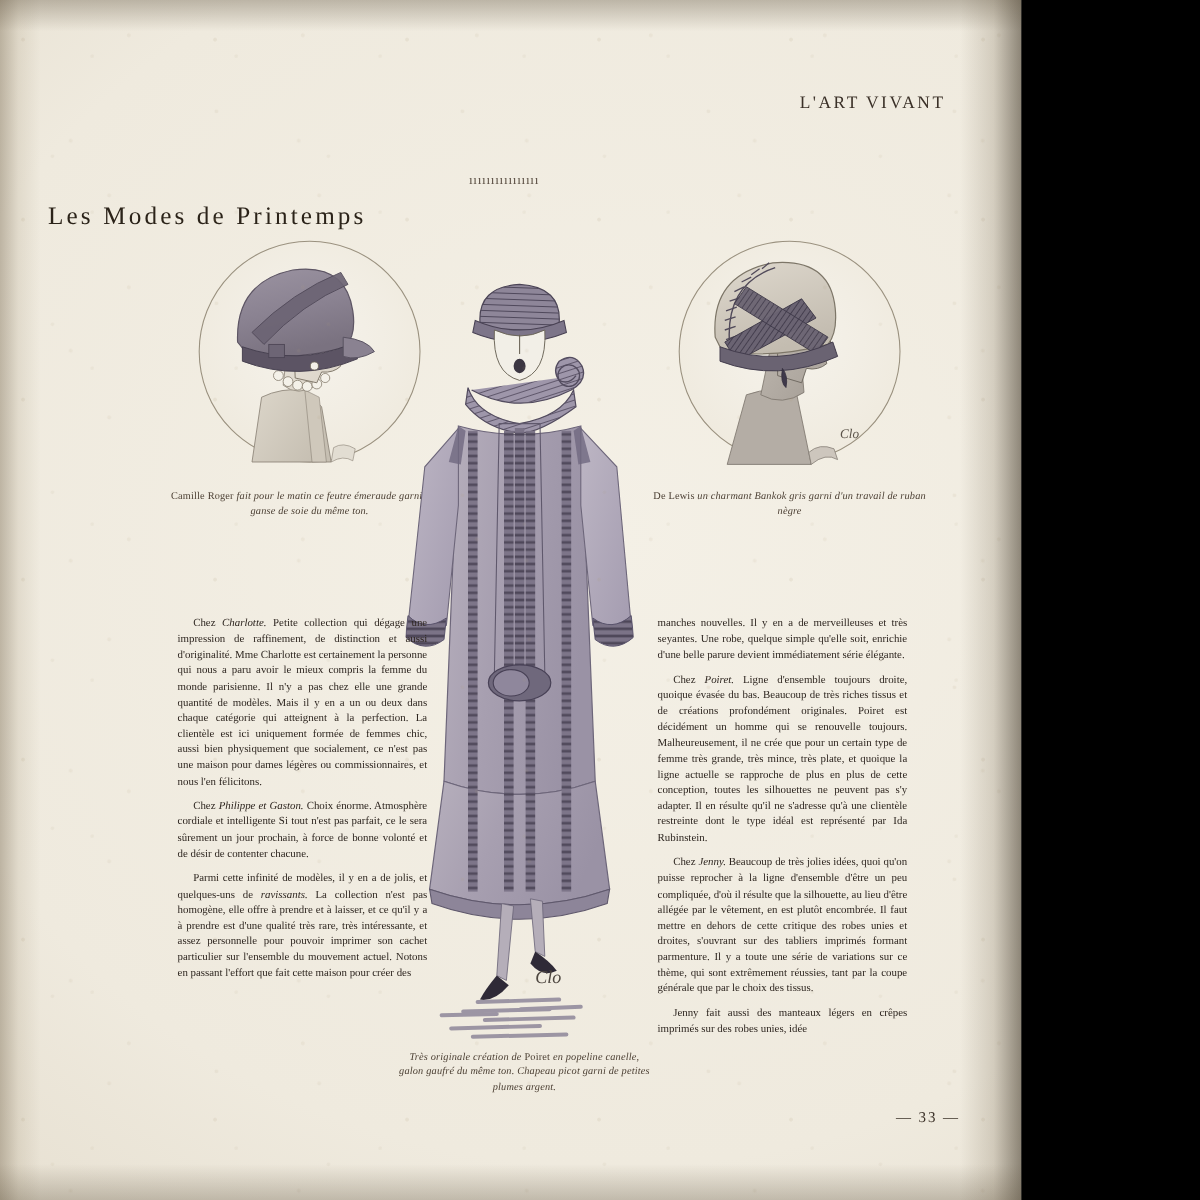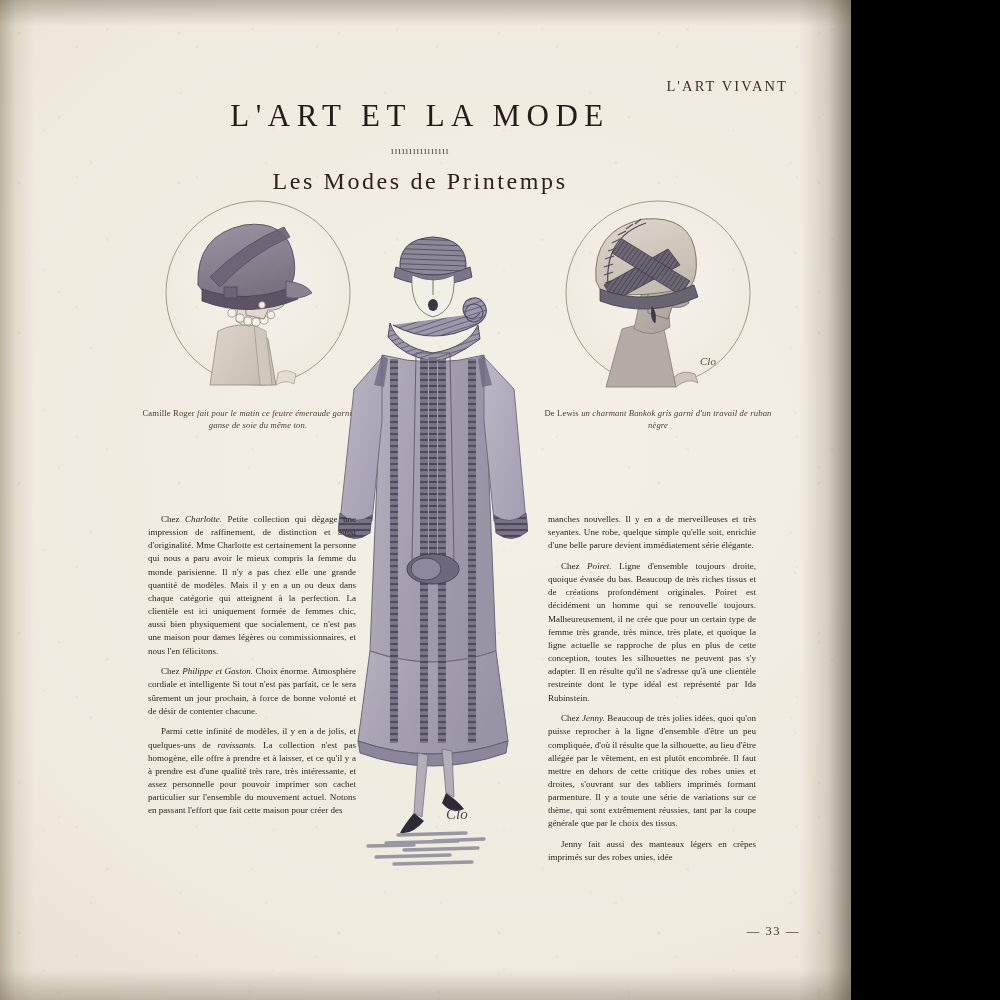--- a/index.html
+++ b/index.html
@@ -91,22 +91,21 @@
     left: 0; top: 118px; width: 760px;
     text-align: center;
     font-size: 11px;
     letter-spacing: .6px;
     color: #5c5044;
     font-family: Liberation Serif, serif;
   }
   .subhead {
     position: absolute;
     left: 0; top: 142px; width: 760px;
-    text-align: center;
-    font-size: 24px;
+    font-size: 21px;
     letter-spacing: 2.6px;
     color: #2b2319;
   }
 
   
   .vignette { position: absolute; }
   .cap {
     position: absolute;
     text-align: center;
     font-size: 8.6px;
@@ -142,21 +141,20 @@
   }
 </style>
 </head>
 <body>
 
 <div id="scan">
 
   <div id="page">
 
     <div class="running-head">L'ART VIVANT</div>
-    <div class="masthead">L'ART ET LA MODE</div>
     <div class="rule-orn">ıııııııııııııııı</div>
     <div class="subhead">Les Modes de Printemps</div>
 
     <div class="vignette" style="left:108px; top:163px; width:220px; height:215px;">
       <svg width="220" height="215" viewBox="0 0 220 215">
         <defs>
           <radialGradient id="vg1" cx="50%" cy="45%" r="58%">
             <stop offset="0%" stop-color="#f6f3ec"></stop>
             <stop offset="100%" stop-color="#efeade"></stop>
           </radialGradient>
@@ -350,20 +348,25 @@
           <line x1="48" y1="622" x2="120" y2="620"></line>
           <line x1="66" y1="629" x2="140" y2="627"></line>
           <line x1="38" y1="636" x2="112" y2="634"></line>
           <line x1="56" y1="643" x2="134" y2="641"></line>
           <line x1="30" y1="625" x2="76" y2="624"></line>
           <line x1="96" y1="620" x2="146" y2="618"></line>
         </g>
       </svg>
     </div>
 
+    <div class="cap" style="left:292px; top:848px; width:210px;">
+      <i>Très originale création de</i>
+      <span>Poiret</span>
+      <i>en popeline canelle, galon gaufré du même ton. Chapeau picot garni de petites plumes argent.</i>
+    </div>
 
     <div class="col left">
         <p><span>Chez </span><i>Charlotte.</i><span> Petite collection qui dégage une impression de raffinement, de distinction et aussi d'originalité. Mme Charlotte est certainement la personne qui nous a paru avoir le mieux compris la femme du monde parisienne. Il n'y a pas chez elle une grande quantité de modèles. Mais il y en a un ou deux dans chaque catégorie qui atteignent à la perfection. La clientèle est ici uniquement formée de femmes chic, aussi bien physiquement que socialement, ce n'est pas une maison pour dames légères ou commissionnaires, et nous l'en félicitons.</span></p>
         <p><span>Chez </span><i>Philippe et Gaston.</i><span> Choix énorme. Atmosphère cordiale et intelligente Si tout n'est pas parfait, ce le sera sûrement un jour prochain, à force de bonne volonté et de désir de contenter chacune.</span></p>
         <p><span>Parmi cette infinité de modèles, il y en a de jolis, et quelques-uns de </span><i>ravissants.</i><span> La collection n'est pas homogène, elle offre à prendre et à laisser, et ce qu'il y a à prendre est d'une qualité très rare, très intéressante, et assez personnelle pour pouvoir imprimer son cachet particulier sur l'ensemble du mouvement actuel. Notons en passant l'effort que fait cette maison pour créer des</span></p>
       </div>
     <div class="col right">
         <p style="text-indent: 0px;"><span>manches nouvelles. Il y en a de merveilleuses et très seyantes. Une robe, quelque simple qu'elle soit, enrichie d'une belle parure devient immédiatement série élégante.</span></p>
         <p><span>Chez </span><i>Poiret.</i><span> Ligne d'ensemble toujours droite, quoique évasée du bas. Beaucoup de très riches tissus et de créations profondément originales. Poiret est décidément un homme qui se renouvelle toujours. Malheureusement, il ne crée que pour un certain type de femme très grande, très mince, très plate, et quoique la ligne actuelle se rapproche de plus en plus de cette conception, toutes les silhouettes ne peuvent pas s'y adapter. Il en résulte qu'il ne s'adresse qu'à une clientèle restreinte dont le type idéal est représenté par Ida Rubinstein.</span></p>
         <p><span>Chez </span><i>Jenny.</i><span> Beaucoup de très jolies idées, quoi qu'on puisse reprocher à la ligne d'ensemble d'être un peu compliquée, d'où il résulte que la silhouette, au lieu d'être allégée par le vêtement, en est plutôt encombrée. Il faut mettre en dehors de cette critique des robes unies et droites, s'ouvrant sur des tabliers imprimés formant parmenture. Il y a toute une série de variations sur ce thème, qui sont extrêmement réussies, tant par la coupe générale que par le choix des tissus.</span></p>

